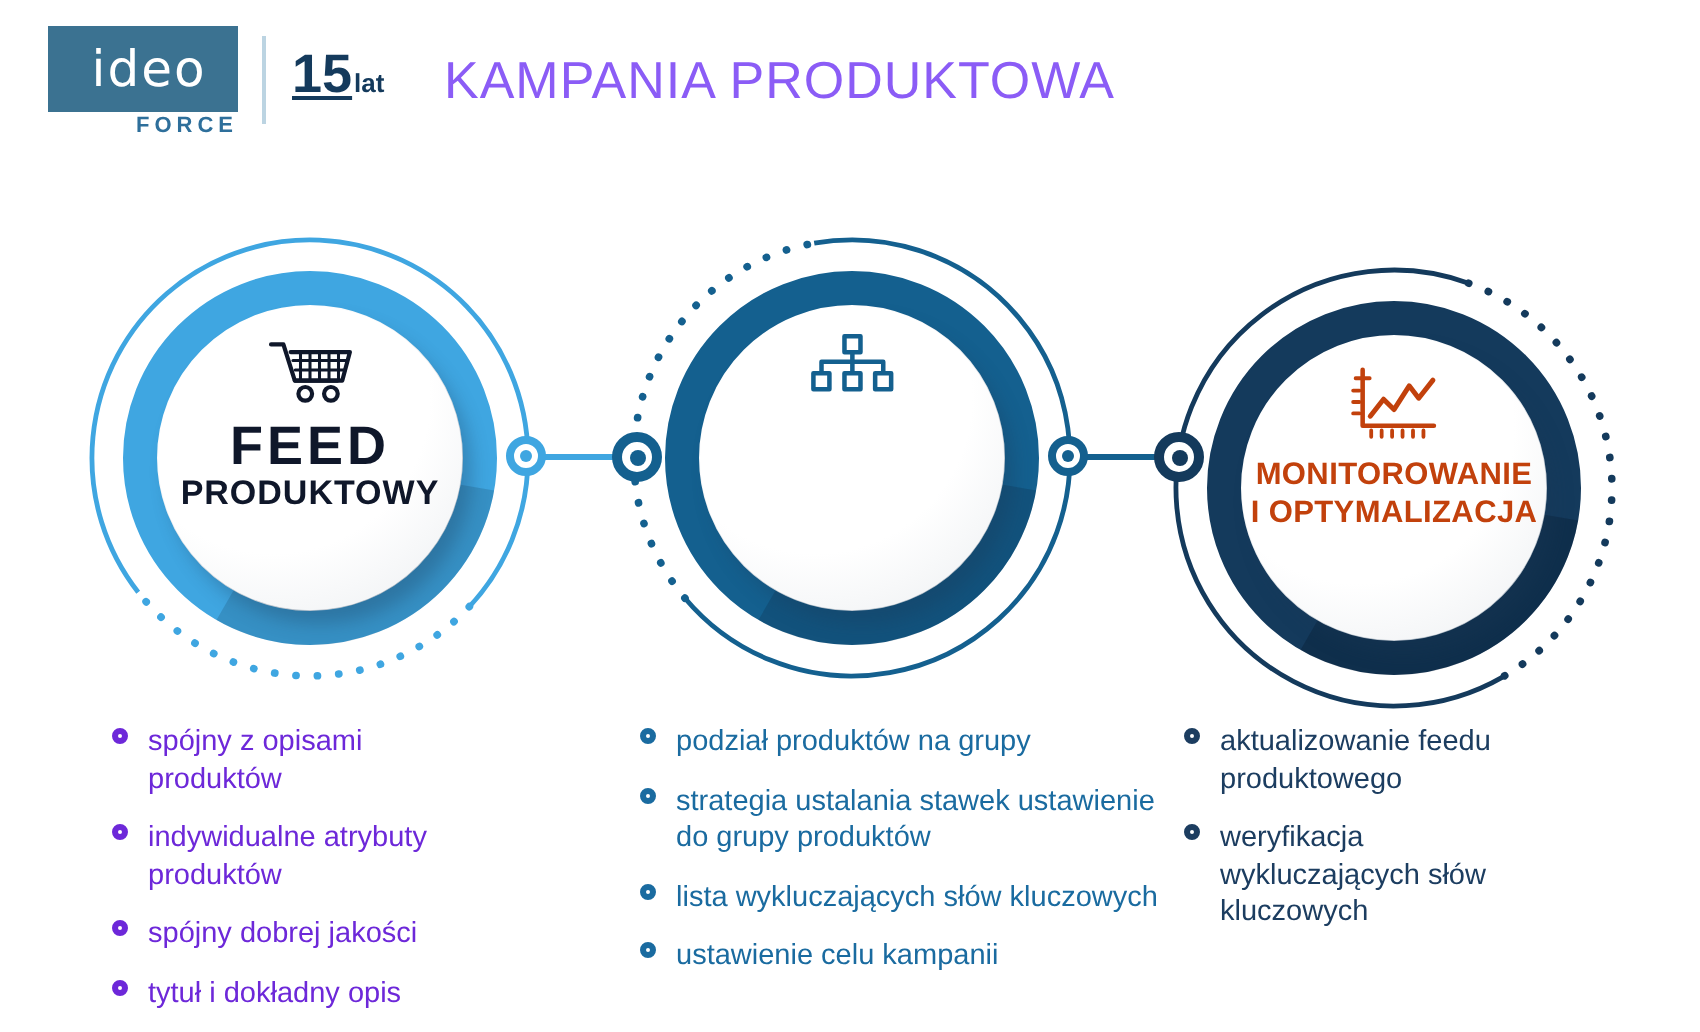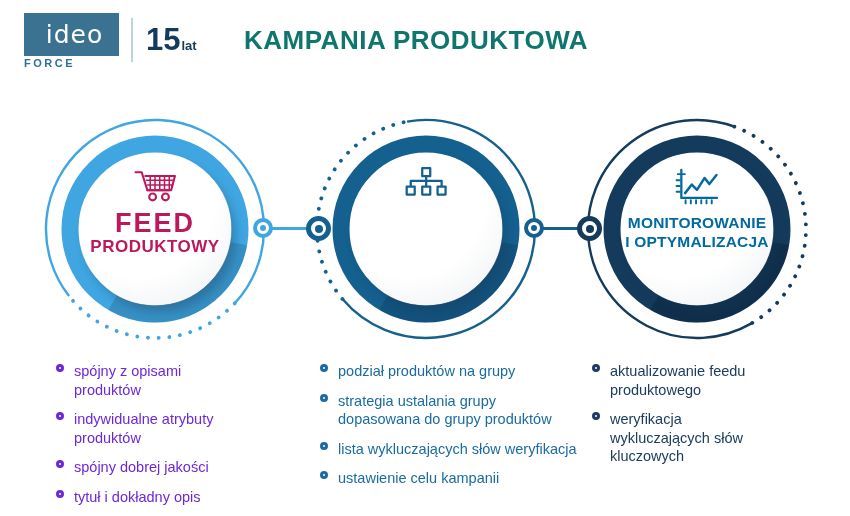--- a/index.html
+++ b/index.html
@@ -11,36 +11,36 @@
   
   .logo-box {
     position:absolute; left:24px; top:13px; width:95px; height:43px;
     background:#3B7291; display:flex; align-items:center; justify-content:center;
   }
   .logo-text {
     color:#ffffff; font-family:"DejaVu Sans", sans-serif; font-size:25px;
     letter-spacing:1px; font-weight:400; padding-left:6px;
   }
   .logo-sub {
-    position:absolute; left:24px; top:57px; width:95px; 
+    position:absolute; left:24px; top:57px; width:95px; text-align:right;
     color:#2E6F9B; font-size:11px; font-weight:bold; letter-spacing:2.5px;
   }
   .divider { position:absolute; left:131px; top:18px; width:2px; height:44px; background:#BCD4E2; }
   .years { position:absolute; left:146px; top:22px; color:#143A5C; white-space:nowrap; }
-  .years .num { font-size:31px; font-weight:bold; }
+  .years .num { font-size:27px; font-weight:bold;text-decoration:underline; }
   .years .unit { font-size:13px; font-weight:bold; margin-left:1px;text-align:right; }
   .title {
-    position:absolute; left:244px; top:25px; color:#0f766e;
-    font-size:26px; font-weight:bold; letter-spacing:0.5px; white-space:nowrap;
+    position:absolute; left:222px; top:25px; color:#8b5cf6;
+    font-size:26px; font-weight:normal; letter-spacing:0.5px; white-space:nowrap;
   }
   
   .step { position:absolute; width:236px; height:236px; z-index:1; }
-  .step-1 { left:37px;  top:111px; color:#be185d; }
+  .step-1 { left:37px;  top:111px; color:#0f172a; }
   .step-2 { left:308px; top:111px; color:#14608F; }
-  .step-3 { left:579px; top:111px; color:#0369a1; }
+  .step-3 { left:579px; top:126px; color:#c2410c; }
   .rings { position:absolute; left:0; top:0; }
   .inner-circle {
     position:absolute; left:42px; top:42px; width:152px; height:152px;
     border-radius:50%;
     background:radial-gradient(circle at 38% 30%, #ffffff 55%, #f0f2f4 88%, #e8ebee 100%);
     box-shadow:5px 7px 9px rgba(25,55,85,0.30);
   }
   .step-icon { position:absolute; left:50%; transform:translateX(-50%); top:56px; }
   .circle-label { position:absolute; left:0; width:100%; text-align:center; }
   .step-1 .circle-label { top:98px; }
@@ -187,25 +187,25 @@
     </div>
   </div>
 
   <div class="blist l2">
     <div class="bitem">
       <span class="bullet"></span>
       <span>podział produktów na grupy</span>
     </div>
     <div class="bitem">
       <span class="bullet"></span>
-      <span>strategia ustalania grupy dopasowana do grupy produktów</span>
-    </div>
-    <div class="bitem">
-      <span class="bullet"></span>
-      <span>lista wykluczających słów weryfikacja</span>
+      <span>strategia ustalania stawek ustawienie do grupy produktów</span>
+    </div>
+    <div class="bitem">
+      <span class="bullet"></span>
+      <span>lista wykluczających słów kluczowych</span>
     </div>
     <div class="bitem">
       <span class="bullet"></span>
       <span>ustawienie celu kampanii</span>
     </div>
   </div>
 
   <div class="blist l3">
     <div class="bitem">
       <span class="bullet"></span>

